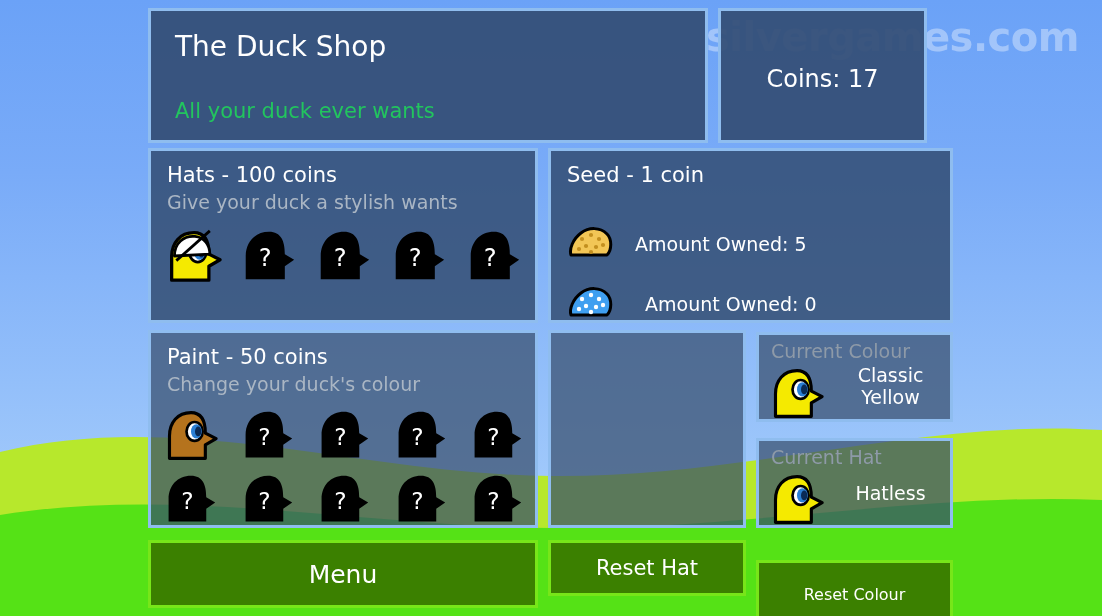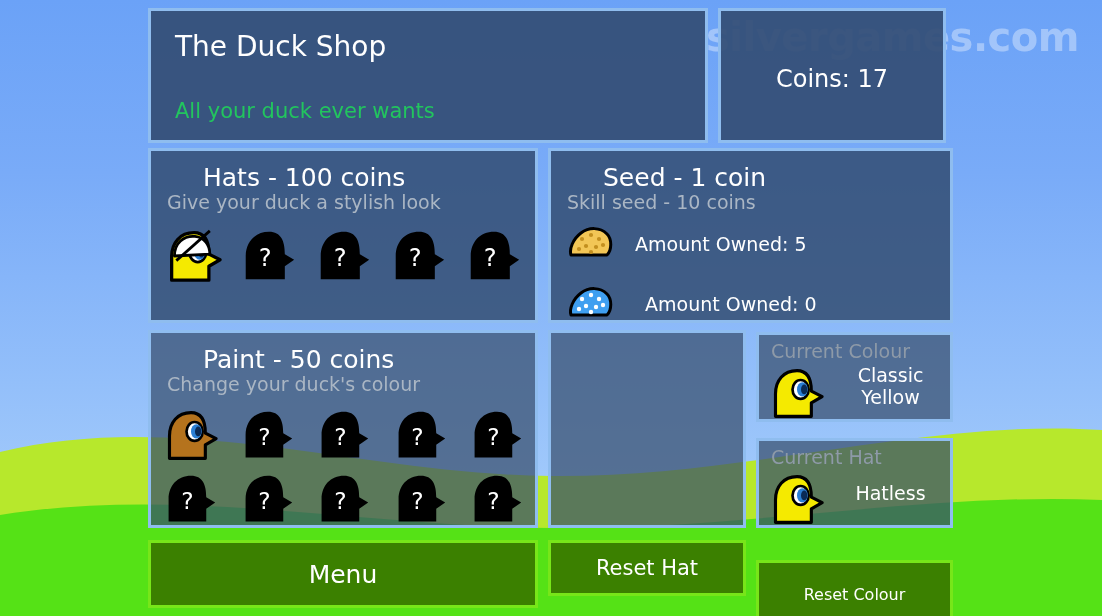--- a/index.html
+++ b/index.html
@@ -33,45 +33,44 @@
   .panel {
     position: absolute;
     background: rgba(45,70,105,0.80);
     border: 3px solid #8fbdef;
     z-index: 10;
   }
   .panel.translucent { background: rgba(55,78,108,0.72); }
 
   .panel-title {
     color: #ffffff;
-    font-size: 25px;
+    font-size: 21px;
     line-height: 1;
     white-space: nowrap;
-    margin-left: 36px;
   }
   .panel-sub {
     color: #aab6c4;
     font-size: 19px;
     line-height: 1;
     white-space: nowrap;
   }
 
   
   #header { left:148px; top:8px; width:560px; height:135px; background: rgba(52,79,119,0.94); }
   #header .shop-title {
     position:absolute; left:24px; top:22px;
     color:#ffffff; font-size:28px; line-height:1; white-space:nowrap;
   }
   #header .shop-sub {
     position:absolute; left:24px; top:90px;
     color:#22c55e; font-size:21px; line-height:1; white-space:nowrap;
   }
 
   
-  #coins-panel { left:718px; top:8px; width:228px; height:135px; background: rgba(52,79,119,0.94); }
+  #coins-panel { left:718px; top:8px; width:209px; height:135px; background: rgba(52,79,119,0.94); }
   #coins-panel .coins-text {
     position:absolute; left:0; right:0; top:56px;
     text-align:center; color:#ffffff; font-size:24px; line-height:1;
   }
 
   
   #hats-panel { left:148px; top:148px; width:390px; height:175px; }
   #hats-panel .panel-title { position:absolute; left:16px; top:14px; }
   #hats-panel .panel-sub   { position:absolute; left:16px; top:42px; }
   #hats-panel .icon-row { position:absolute; left:14px; top:78px; width:358px; display:flex; justify-content:space-between; }
@@ -143,21 +142,21 @@
     <div class="shop-title">The Duck Shop</div>
     <div class="shop-sub">All your duck ever wants</div>
   </div>
 
   <div class="panel" id="coins-panel">
     <div class="coins-text">Coins: 17</div>
   </div>
 
   <div class="panel" id="hats-panel">
     <div class="panel-title">Hats - 100 coins</div>
-    <div class="panel-sub">Give your duck a stylish look</div>
+    <div class="panel-sub">Give your duck a stylish wants</div>
     <div class="icon-row" id="hats-slots">
         <div>
           <svg class="duck-icon" width="58" height="54" viewBox="0 0 62 58">
             <path d="M31,4 C16,4 7,15 7,30 L7,55 L47,55 L47,40 L59,33 L47,27 C47,13 43,4 31,4 Z" fill="#f5ea00" stroke="#000000" stroke-width="3.5" stroke-linejoin="round"></path>
             <ellipse cx="35" cy="25" rx="9" ry="10.5" fill="#ffffff" stroke="#000000" stroke-width="3"></ellipse>
             <ellipse cx="37" cy="25" rx="6" ry="8" fill="#2b7fd4"></ellipse>
             <ellipse cx="39" cy="25" rx="3.5" ry="5.5" fill="#0a2a55"></ellipse>
             <path d="M10,29 C10,15 20,7 32,8 C42,9 48,17 48,27 Z" fill="#ffffff" stroke="#000000" stroke-width="3" stroke-linejoin="round"></path>
             <line x1="12" y1="34" x2="48" y2="2" stroke="#000000" stroke-width="3"></line>
           </svg>
@@ -184,21 +183,20 @@
           <svg class="duck-icon" width="58" height="54" viewBox="0 0 62 58">
             <path d="M31,3 C16,3 6,14 6,29 L6,54 L48,54 L48,40 L58,33 L48,27 C48,13 44,3 31,3 Z" fill="#000000"></path>
             <text x="27" y="40" font-family="DejaVu Sans, Liberation Sans, sans-serif" font-size="26" fill="#ffffff" text-anchor="middle">?</text>
           </svg>
         </div>
       </div>
   </div>
 
   <div class="panel" id="seed-panel">
     <div class="panel-title">Seed - 1 coin</div>
-    <div class="panel-sub">Skill seed - 10 coins</div>
 
     <div class="seed-row" id="seed-row-0">
       <span>
         <svg width="46" height="34" viewBox="0 0 46 34">
           <path d="M4,30 C2,24 6,14 14,8 C22,2 33,2 40,9 C45,14 45,25 40,30 Z" fill="#f2c656" stroke="#000" stroke-width="3" stroke-linejoin="round"></path>
           <circle cx="15" cy="14" r="2.1" fill="#c28f1f"></circle>
           <circle cx="24" cy="10" r="2.1" fill="#c28f1f"></circle>
           <circle cx="32" cy="14" r="2.1" fill="#c28f1f"></circle>
           <circle cx="19" cy="21" r="2.1" fill="#c28f1f"></circle>
           <circle cx="29" cy="22" r="2.1" fill="#c28f1f"></circle>

